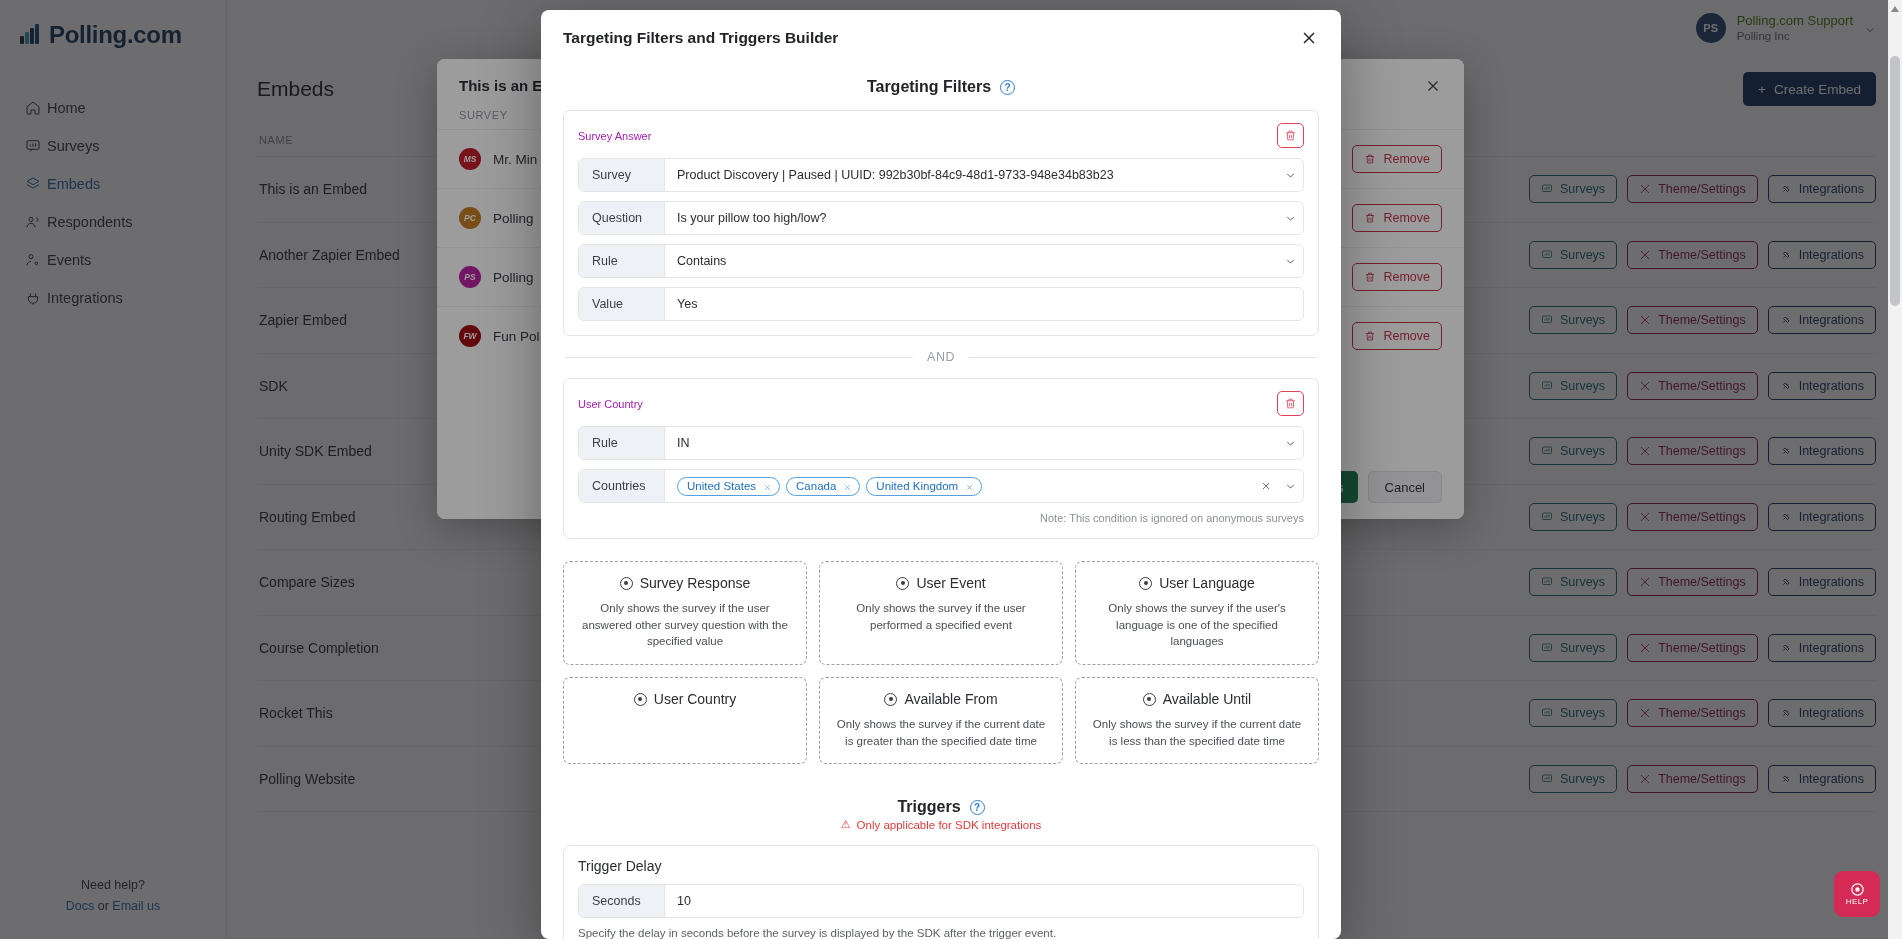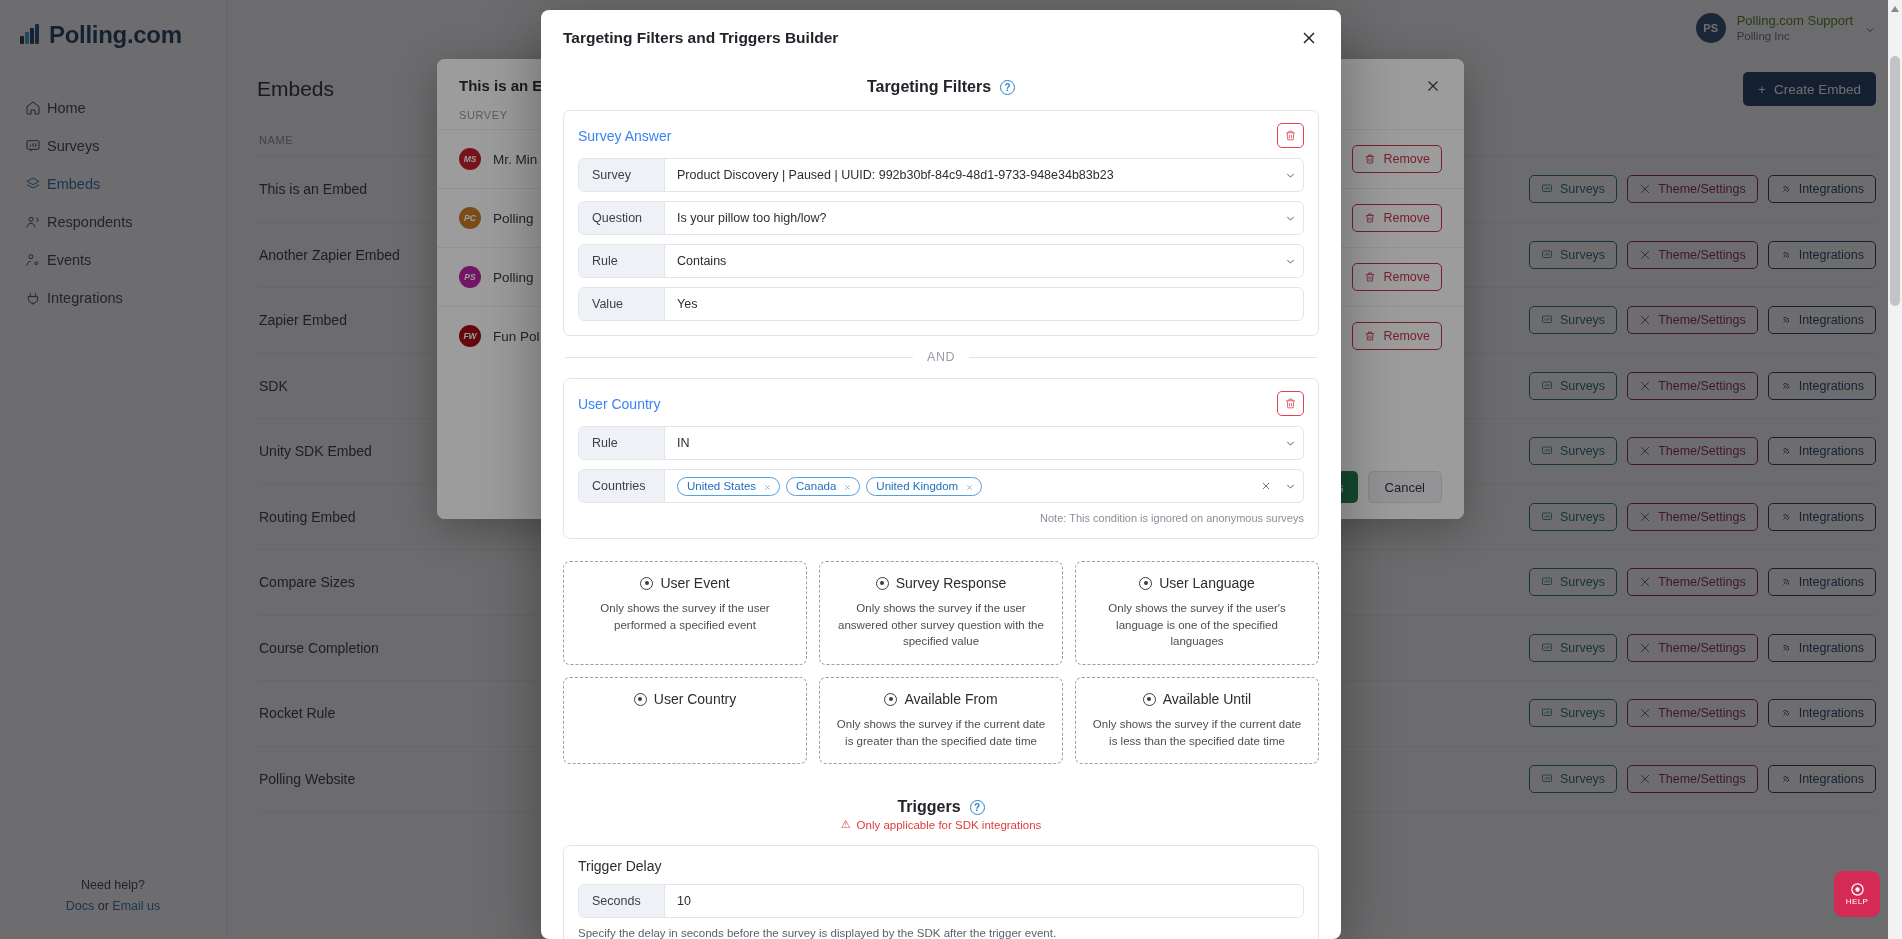--- a/index.html
+++ b/index.html
@@ -126,21 +126,21 @@
   .m-close svg { width:20px;height:20px;stroke:#22242a;stroke-width:1.7;fill:none; }
 
   .m-body { flex:1; overflow:hidden; padding: 4px 22px 0 22px; }
 
   .sec-title { display:flex; align-items:center; justify-content:center; gap:9px; margin: 12px 0 14px; }
   .sec-title h3 { font-size:16px; font-weight:bold; color:#22242a; }
   .info-ico { width:15px;height:15px;border-radius:50%;border:1.4px solid #2f7fd1;color:#2f7fd1;font-size:10px;display:flex;align-items:center;justify-content:center;cursor:pointer;font-weight:bold;}
 
   .fcard { border:1px solid #e3e4e8; border-radius:7px; padding:12px 14px 14px; }
   .fcard-head { display:flex; align-items:center; justify-content:space-between; margin-bottom:10px; }
-  .fcard-name { font-size:14px; color:#3b82f6; }
+  .fcard-name { font-size:11px; color:#a21caf; }
   .del-btn { width:27px;height:25px;border:1px solid #e04257;border-radius:5px;background:#fff;display:flex;align-items:center;justify-content:center;cursor:pointer;}
   .del-btn svg { width:13px;height:13px;stroke:#e04257;fill:none;stroke-width:1.5;}
 
   .frow { display:flex; align-items:stretch; border:1px solid #e4e5e9; border-radius:6px; height:34px; margin-bottom:9px; overflow:hidden; background:#fff;}
   .frow:last-of-type { margin-bottom:0; }
   .flabel {
     width:86px; flex:0 0 86px; background:#eef2f7; color:#3c3f46;
     font-size:12.5px; display:flex; align-items:center; padding-left:13px;
     border-right:1px solid #e4e5e9;
   }
@@ -478,21 +478,21 @@
                   </button>
                   <button class="obtn navy">
                     <svg viewBox="0 0 24 24">
                       <path d="M14 7l3 3M7 17l4-4M10 6l8 8-3 3-8-8z"></path>
                     </svg>
                     <span>Integrations</span>
                   </button>
                 </span>
               </div>
               <div class="trow">
-                <span class="trow-name">Rocket Rule</span>
+                <span class="trow-name">Rocket This</span>
                 <span class="trow-acts">
                   <button class="obtn teal">
                     <svg viewBox="0 0 24 24">
                       <rect x="3" y="4" width="18" height="13" rx="2"></rect>
                       <path d="M8 13v-3M12 13V8M16 13v-5"></path>
                     </svg>
                     <span>Surveys</span>
                   </button>
                   <button class="obtn maroon">
                     <svg viewBox="0 0 24 24">
@@ -749,30 +749,30 @@
             </div>
         </div>
 
         <div class="note">Note: This condition is ignored on anonymous surveys</div>
       </div>
 
       <div class="grid" id="filter-tiles">
           <div class="tile">
             <span class="tile-title">
               <span class="plus"></span>
-              <span>User Event</span>
-            </span>
-            <span class="tile-desc">Only shows the survey if the user performed a specified event</span>
+              <span>Survey Response</span>
+            </span>
+            <span class="tile-desc">Only shows the survey if the user answered other survey question with the specified value</span>
           </div>
           <div class="tile">
             <span class="tile-title">
               <span class="plus"></span>
-              <span>Survey Response</span>
-            </span>
-            <span class="tile-desc">Only shows the survey if the user answered other survey question with the specified value</span>
+              <span>User Event</span>
+            </span>
+            <span class="tile-desc">Only shows the survey if the user performed a specified event</span>
           </div>
           <div class="tile">
             <span class="tile-title">
               <span class="plus"></span>
               <span>User Language</span>
             </span>
             <span class="tile-desc">Only shows the survey if the user's language is one of the specified languages</span>
           </div>
           <div class="tile">
             <span class="tile-title">

